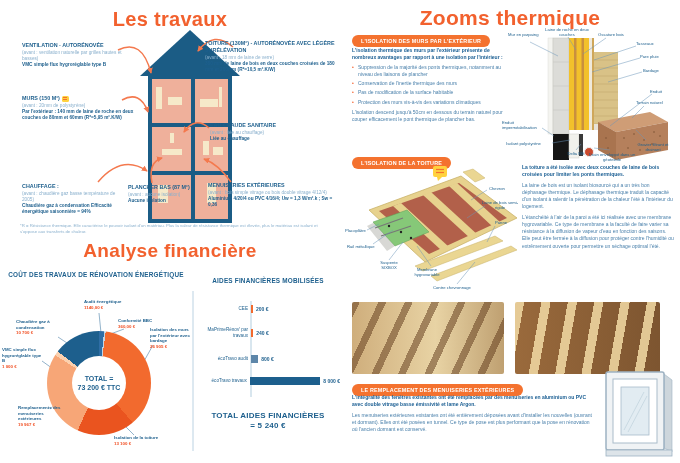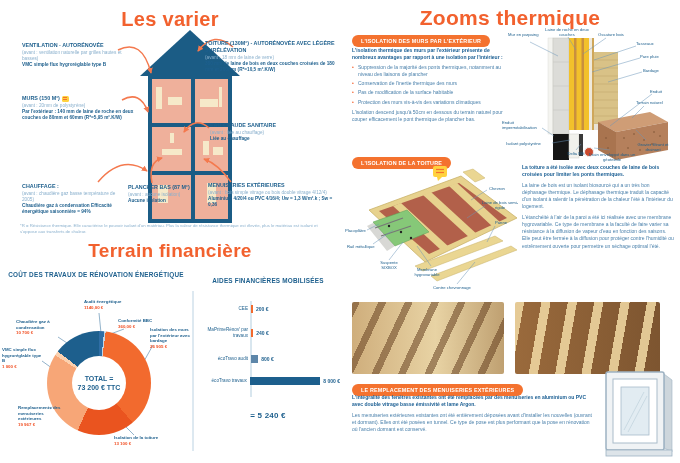--- a/index.html
+++ b/index.html
@@ -47,21 +47,21 @@
   .bullet::before{content:"•";position:absolute;left:0;top:0;color:#f2561f;}
   .dlabel{position:absolute;color:#1d5f8d;font-size:4.2px;line-height:1.2;}
   .center{text-align:center;}
   .photo{border-radius:2px;}
 </style>
 </head>
 <body>
 
 <div id="root">
 
-  <div class="abs big-title center" style="left:0;top:8px;width:340px;">Les varier</div>
+  <div class="abs big-title center" style="left:0;top:8px;width:340px;">Les travaux</div>
 
   <div class="abs" style="left:0;top:0;width:340px;height:240px;">
     <div class="abs roof" style="left:140px;top:30px;"></div>
     <div class="abs house-body" style="left:148px;top:75px;width:84px;height:148px;">
       <div class="rooms">
         <div class="room">
             <span class="furn" style="left:4px;top:8px;width:6px;height:22px;"></span>
             <span class="furn" style="left:16px;top:18px;width:14px;height:8px;"></span>
           </div>
         <div class="room">
@@ -140,21 +140,21 @@
   </div>
 
   <div class="abs" style="left:208px;top:182px;width:126px;">
     <div class="ann-h">MENUISERIES EXTÉRIEURES</div>
     <div class="ann-avant">(avant : bois simple vitrage ou bois double vitrage 4/12/4)</div>
     <div class="ann-new">Aluminium 4/20/4 ou PVC 4/16/4; Uw = 1,3 W/m².k ; Sw = 0,36</div>
   </div>
 
   <div class="abs footnote" style="left:20px;top:223px;width:300px;">*R = Résistance thermique. Elle caractérise le pouvoir isolant d'un matériau. Plus la valeur de résistance thermique est élevée, plus le matériau est isolant et s'oppose aux transferts de chaleur.</div>
 
-  <div class="abs big-title center" style="left:0;top:240px;width:340px;font-size:19px;">Terrain financière</div>
+  <div class="abs big-title center" style="left:0;top:240px;width:340px;font-size:19px;">Analyse financière</div>
 
   <div class="abs" style="left:0;top:263px;width:340px;height:200px;">
 
     <div class="abs chart-title" style="left:4px;top:8px;width:184px;">COÛT DES TRAVAUX DE RÉNOVATION ÉNERGÉTIQUE</div>
 
     <svg class="abs" style="left:0;top:0;" width="340" height="200" viewBox="0 0 340 200">
       <g stroke="#4a7fa8" stroke-width="0.6">
         <line x1="99" y1="50" x2="101" y2="70"></line>
         <line x1="124" y1="66" x2="105" y2="73"></line>
         <line x1="153" y1="82" x2="143" y2="100"></line>
@@ -222,20 +222,21 @@
         <div class="bar" style="width: 7.2px; background: rgb(93, 134, 169);"></div>
         <div class="bar-val">800 €</div>
       </div>
       <div class="bar-row" style="left:0;top:114px;width:144px;">
         <div class="bar-label">écoTravo travaux</div>
         <div class="bar" style="width: 72px; background: rgb(29, 95, 141);"></div>
         <div class="bar-val">8 000 €</div>
       </div>
 
       <div class="abs total-aides" style="left:0;top:148px;width:144px;">
+        <div>TOTAL AIDES FINANCIÈRES</div>
         <div>= 5 240 €</div>
       </div>
     </div>
   </div>
 
   <div class="abs big-title center" style="left:340px;top:6px;width:340px;font-size:21px;">Zooms thermique</div>
 
   <div class="abs" style="left:352px;top:29px;"><span class="badge">L'ISOLATION DES MURS PAR L'EXTÉRIEUR</span></div>
 
   <div class="abs ztext" style="left:352px;top:47px;width:152px;">

